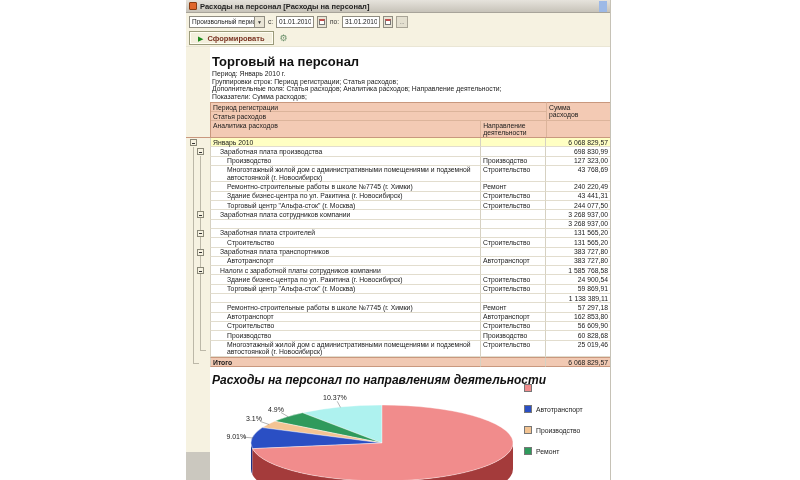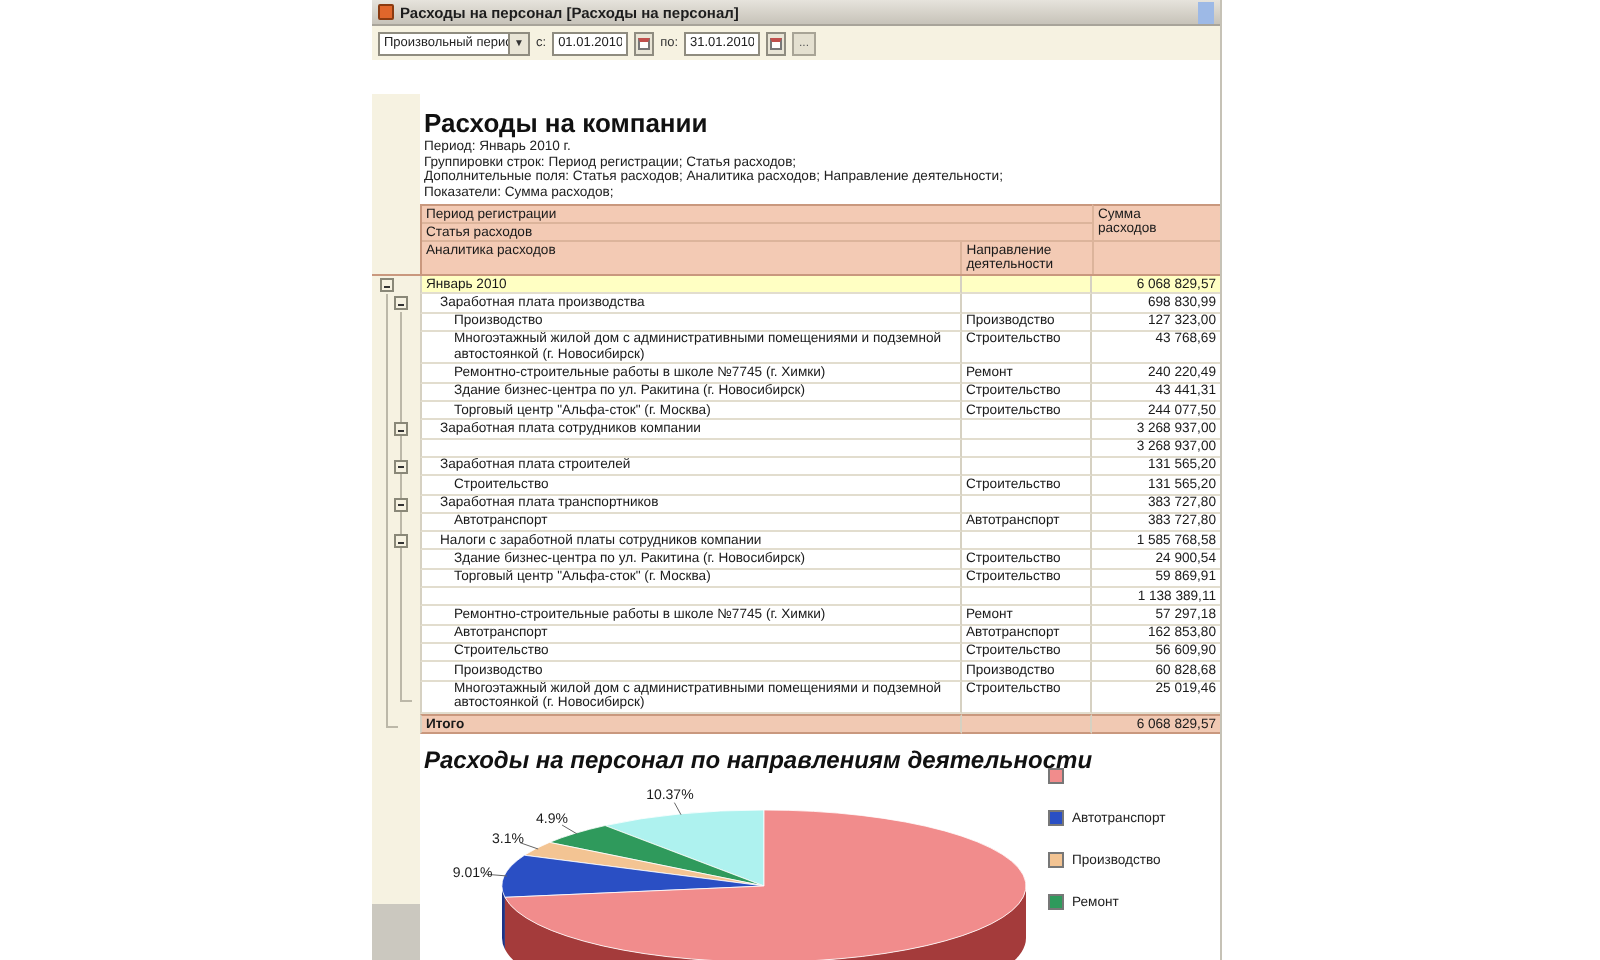--- a/index.html
+++ b/index.html
@@ -90,26 +90,33 @@
         <span class="calglyph"></span>
       </span>
     <span class="lbl">по:</span>
     <input class="datefield" value="31.01.2010" style="">
     <span class="calbtn">
         <span class="calglyph"></span>
       </span>
     <span class="morebtn">...</span>
   </div>
 
+  <div class="toolbar2">
+    <div class="genbtn">
+      <span class="play">▶</span>
+      <span class="cap">Сформировать</span>
+    </div>
+    <span class="settings-ic">⚙</span>
+  </div>
 
   <div class="report">
     <div class="gutter-strip"></div>
     <div class="gutter-bottom"></div>
 
-    <div class="rtitle">Расходы на компании</div>
+    <div class="rtitle">Торговый на персонал</div>
     <div class="rmeta">Период: Январь 2010 г.</div>
     <div class="rmeta">Группировки строк: Период регистрации; Статья расходов;</div>
     <div class="rmeta">Дополнительные поля: Статья расходов; Аналитика расходов; Направление деятельности;</div>
     <div class="rmeta">Показатели: Сумма расходов;</div>
 
     <div class="tbl">
       <div class="hdr">
         <div class="gut"></div>
         <div class="hdr-mid">
           <div class="hr1">Период регистрации</div>

